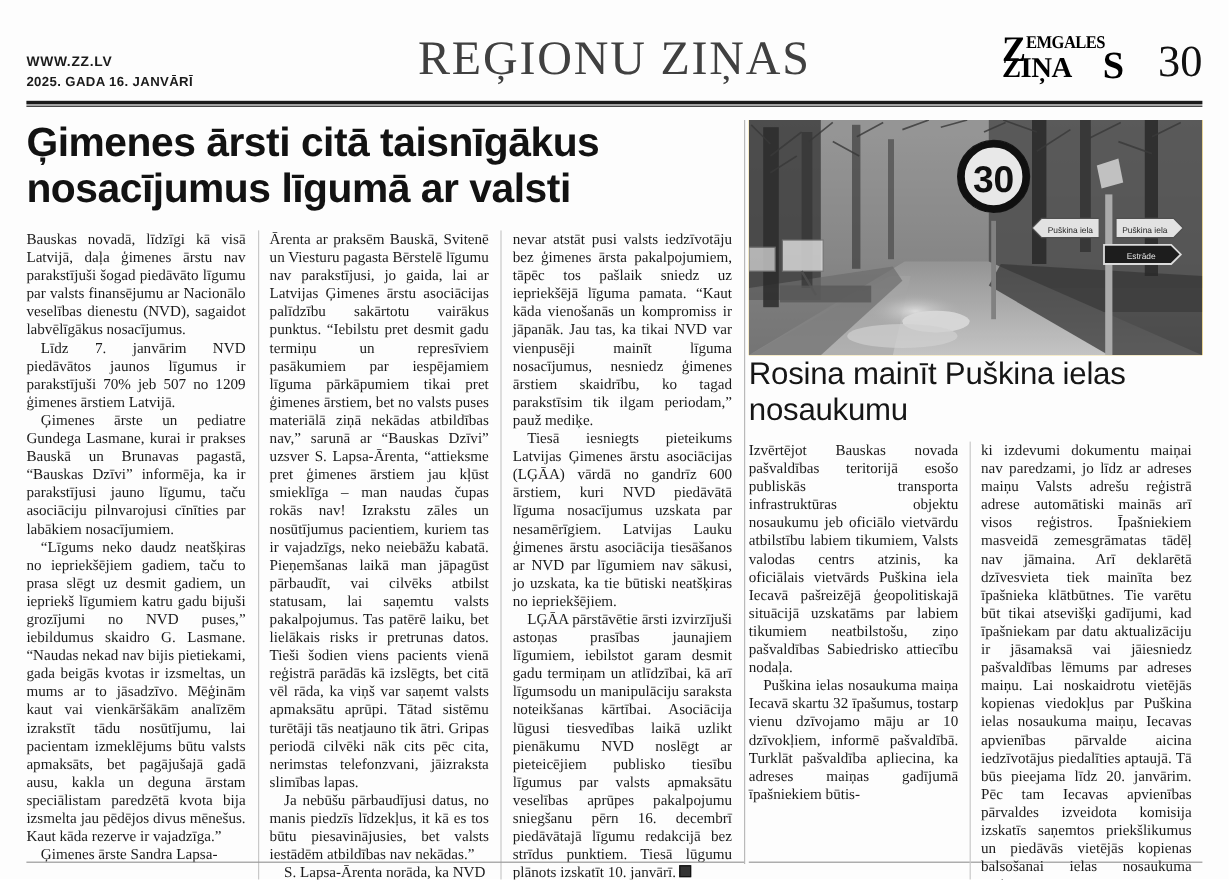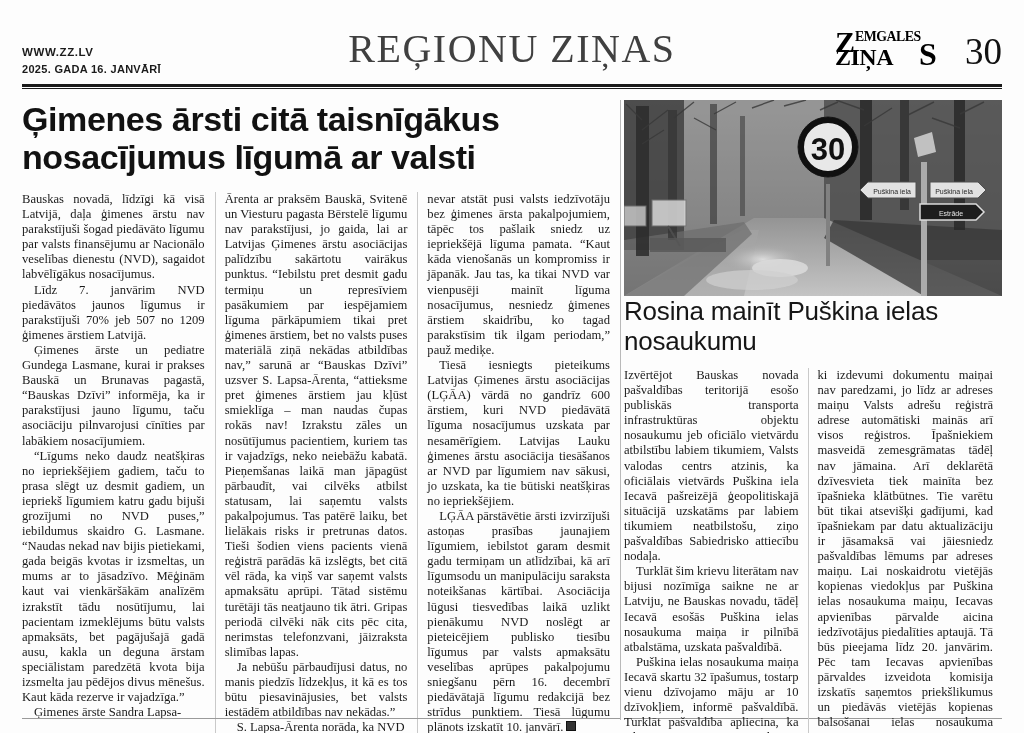--- a/index.html
+++ b/index.html
@@ -400,21 +400,20 @@
     </div>
 
     <h2 class="headline-sub">
       <span class="line">Rosina mainīt Puškina ielas</span>
       <span class="line">nosaukumu</span>
     </h2>
 
     <div class="cols-2">
       <div class="col2 body-text">
         <p>Izvērtējot Bauskas novada pašvaldības teritorijā esošo publiskās transporta infrastruktūras objektu nosaukumu jeb oficiālo vietvārdu atbilstību labiem tikumiem, Valsts valodas centrs atzinis, ka oficiālais vietvārds Puškina iela Iecavā pašreizējā ģeopolitiskajā situācijā uzskatāms par labiem tikumiem neatbilstošu, ziņo pašvaldības Sabiedrisko attiecību nodaļa.</p>
-        <p>Turklāt šim krievu literātam nav bijusi nozīmīga saikne ne ar Latviju, ne Bauskas novadu, tādēļ Iecavā esošās Puškina ielas nosaukuma maiņa ir pilnībā atbalstāma, uzskata pašvaldībā.</p>
         <p>Puškina ielas nosaukuma maiņa Iecavā skartu 32 īpašumus, tostarp vienu dzīvojamo māju ar 10 dzīvokļiem, informē pašvaldībā. Turklāt pašvaldība apliecina, ka adreses maiņas gadījumā īpašniekiem būtis-</p>
       </div>
       <div class="col2 body-text">
         <p><span>ki izdevumi dokumentu maiņai nav paredzami, jo līdz ar adreses maiņu Valsts adrešu reģistrā adrese automātiski mainās arī visos reģistros. Īpašniekiem masveidā zemesgrāmatas tādēļ nav jāmaina. Arī deklarētā dzīvesvieta tiek mainīta bez īpašnieka klātbūtnes. Tie varētu būt tikai atsevišķi gadījumi, kad īpašniekam par datu aktualizāciju ir jāsamaksā vai jāiesniedz pašvaldības lēmums par adreses maiņu. Lai noskaidrotu vietējās kopienas viedokļus par Puškina ielas nosaukuma maiņu, Iecavas apvienības pārvalde aicina iedzīvotājus piedalīties aptaujā. Tā būs pieejama līdz 20. janvārim. Pēc tam Iecavas apvienības pārvaldes izveidota komisija izskatīs saņemtos priekšlikumus un piedāvās vietējās kopienas balsošanai ielas nosaukuma variantus.</span></p>
 
       </div>
     </div>
   </div>
 
 </div>

